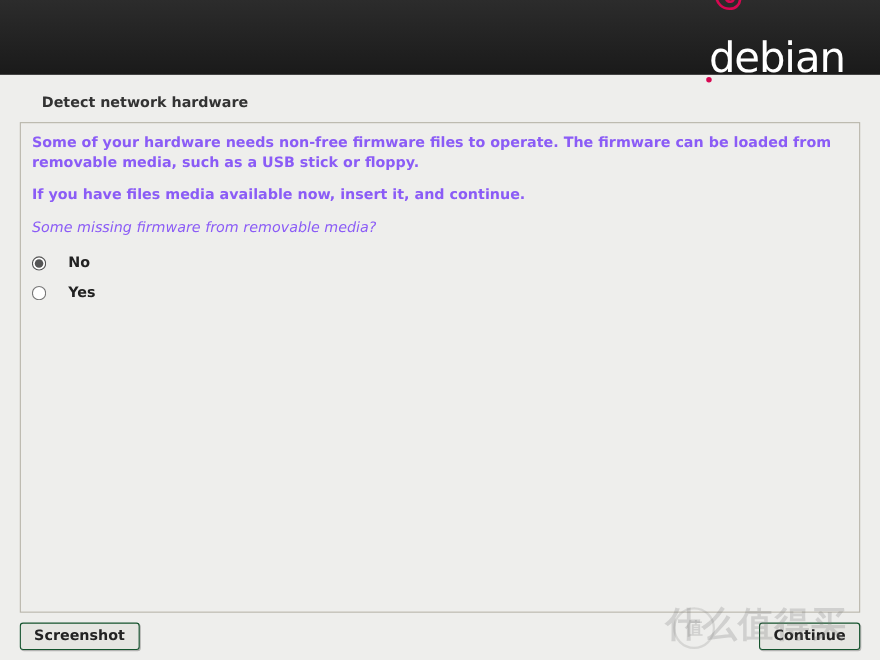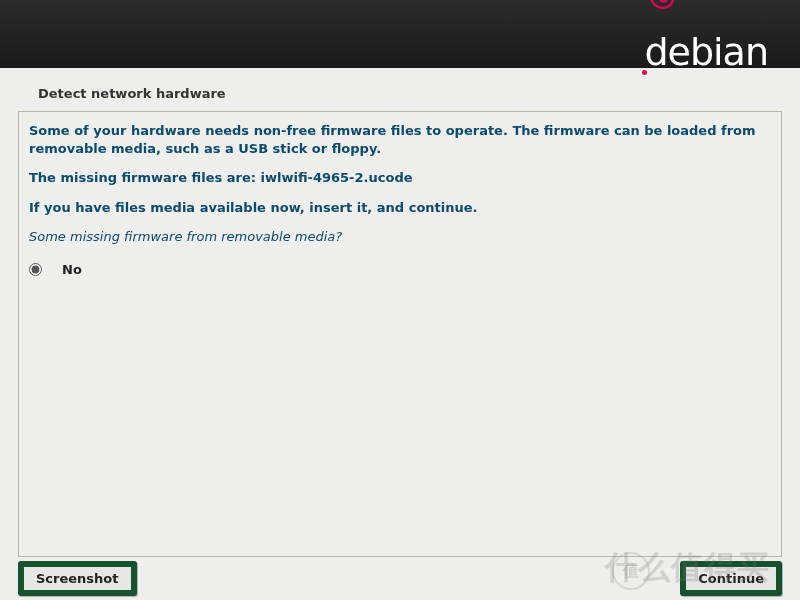--- a/index.html
+++ b/index.html
@@ -61,21 +61,21 @@
       margin: 0 18px;
       border: 1px solid #b8b5ab;
       background: #eeeeec;
       height: 446px;
       padding: 10px 10px;
       overflow: auto;
     }
     .content-box p {
       margin-bottom: 12px;
       line-height: 1.35;
-      color: #0c4a6e;
+      color: #8b5cf6;
     }
     .content-box p.bold { font-weight: bold; }
     .content-box p.italic { font-style: italic; margin-bottom: 10px; }
     .radio-row {
       display: flex;
       align-items: center;
       gap: 8px;
       padding: 6px 0;
     }
     .radio-row input[type="radio"] {
@@ -100,21 +100,21 @@
       align-items: center;
       justify-content: space-between;
       padding: 0 18px;
     }
     .btn {
       font-family: inherit;
       font-size: 13px;
       font-weight: bold;
       padding: 4px 12px;
       background: #e6e6e2;
-      border: 6px solid #14532d;
+      border: 1px solid #14532d;
       border-radius: 3px;
       box-shadow: 1px 1px 0 rgba(0,0,0,0.25);
       cursor: pointer;
       color: #222;
     }
     .btn-continue { min-width: 92px; }
     .watermark {
       position: absolute;
       right: 30px;
       bottom: 10px;
@@ -153,27 +153,30 @@
     </span>
     <span class="logo-text">debian</span>
     <span class="dot"></span>
   </div>
 </div>
 
 <div class="page-title">Detect network hardware</div>
 
 <div class="content-box">
   <p class="bold">Some of your hardware needs non-free firmware files to operate. The firmware can be loaded from removable media, such as a USB stick or floppy.</p>
-  <p class="bold">The missing firmware files are: iwlwifi-4965-2.ucode</p>
   <p class="bold">If you have files media available now, insert it, and continue.</p>
   <p class="italic">Some missing firmware from removable media?</p>
 
   <div class="radio-row">
     <input type="radio" name="loadfw" id="opt-no" checked="" style="">
     <label for="opt-no">No</label>
+  </div>
+  <div class="radio-row">
+    <input type="radio" name="loadfw" id="opt-yes" style="">
+    <label for="opt-yes">Yes</label>
   </div>
 </div>
 
 <div class="footer">
   <button class="btn">Screenshot</button>
   <button class="btn btn-continue">Continue</button>
 </div>
 
 <div class="watermark-circle">值</div>
 <div class="watermark">什么值得买</div>

